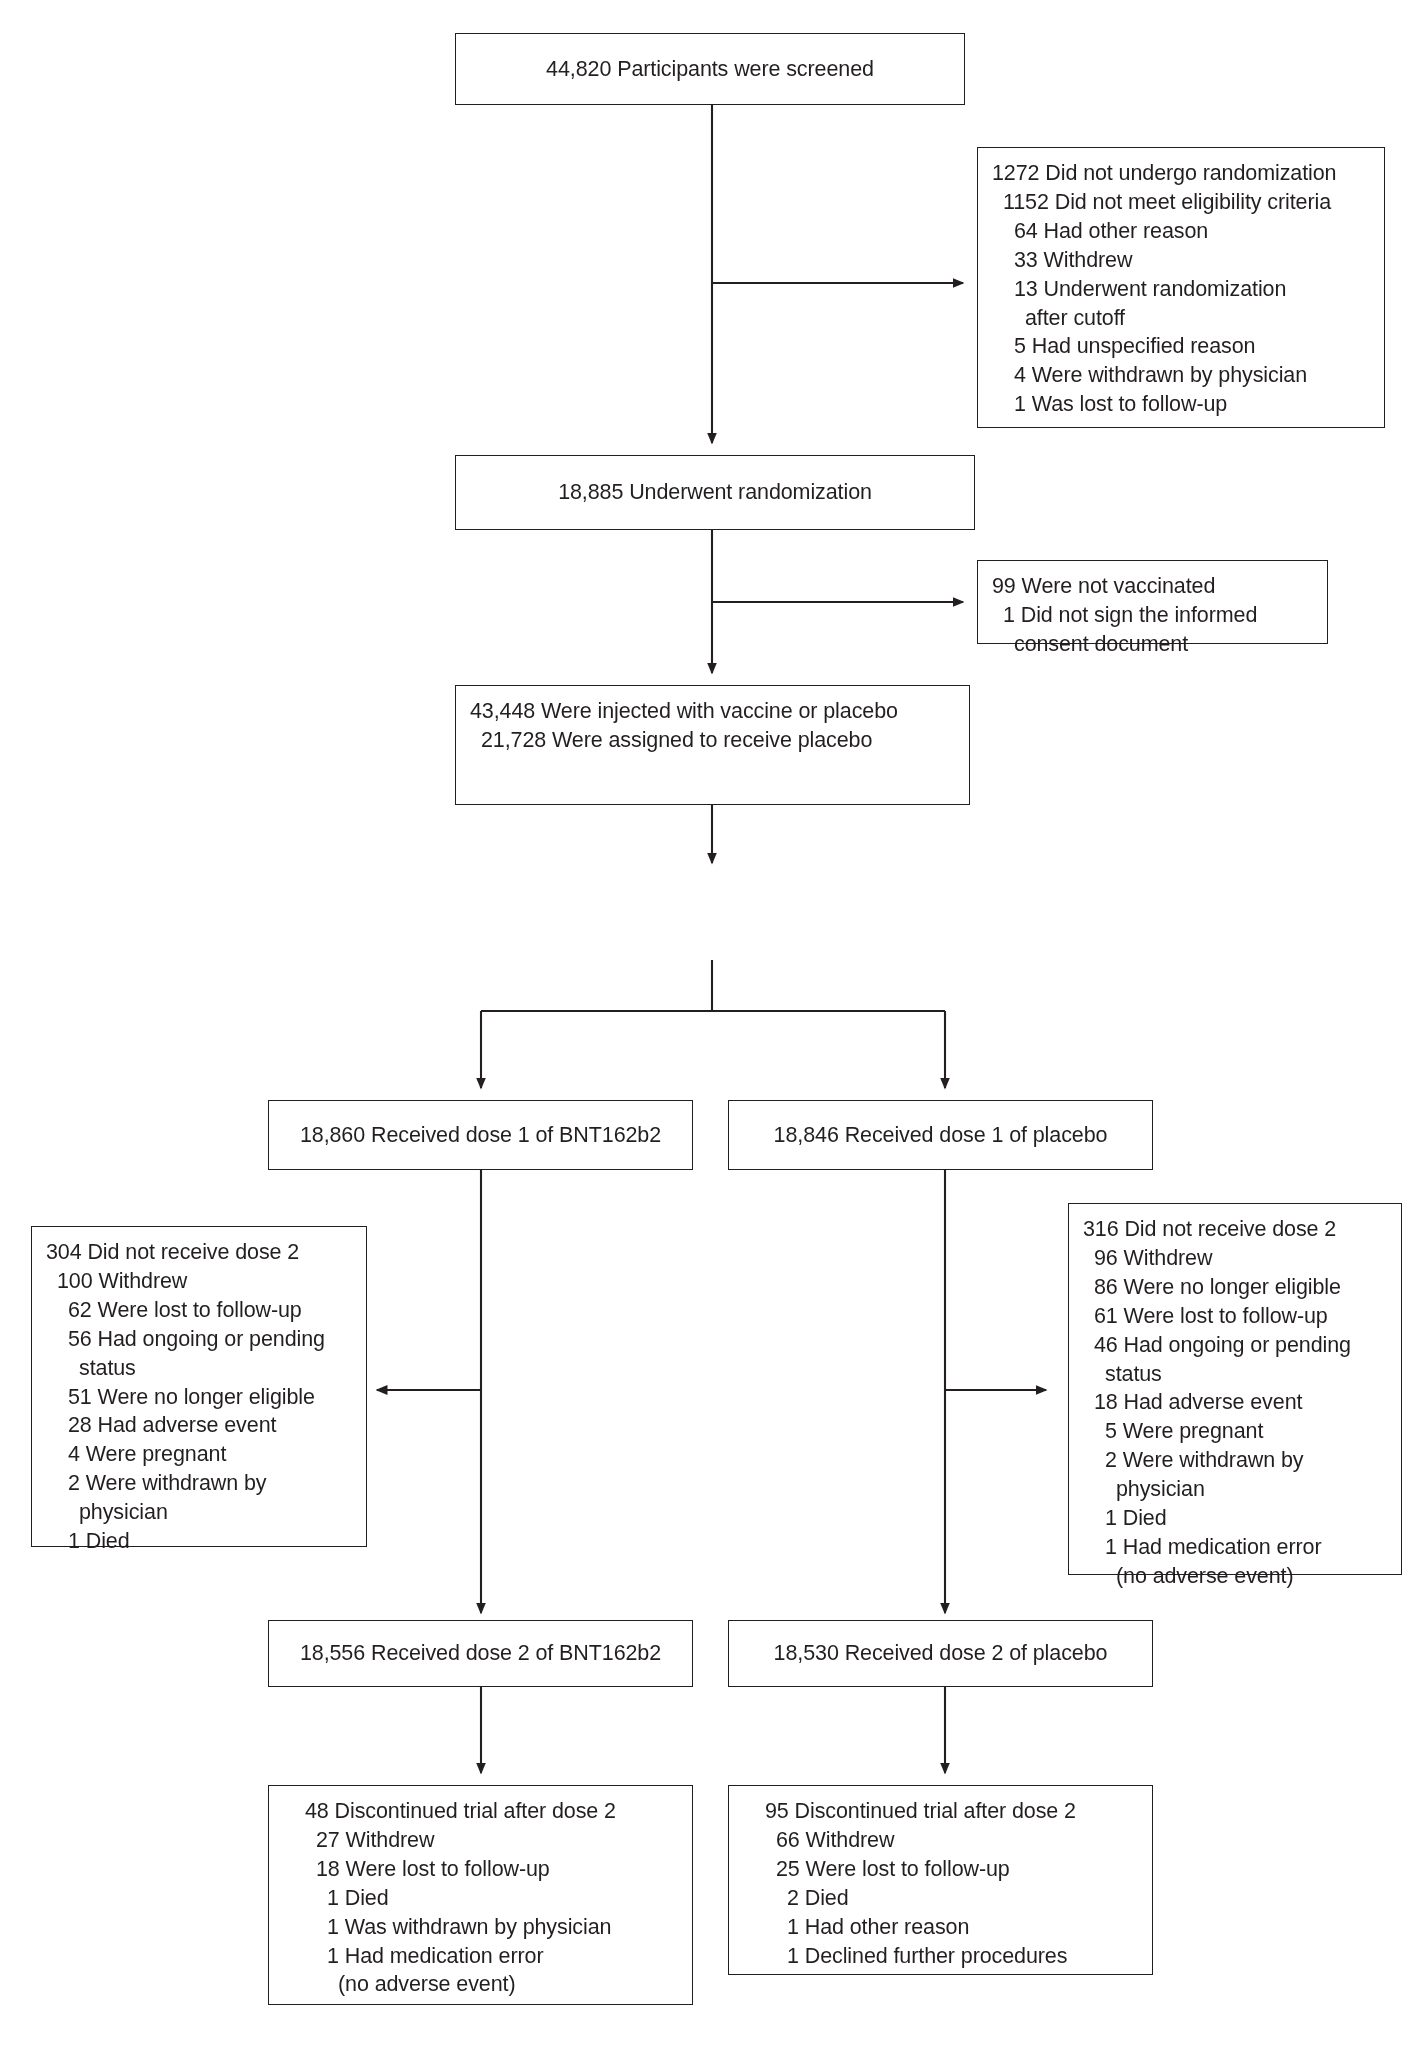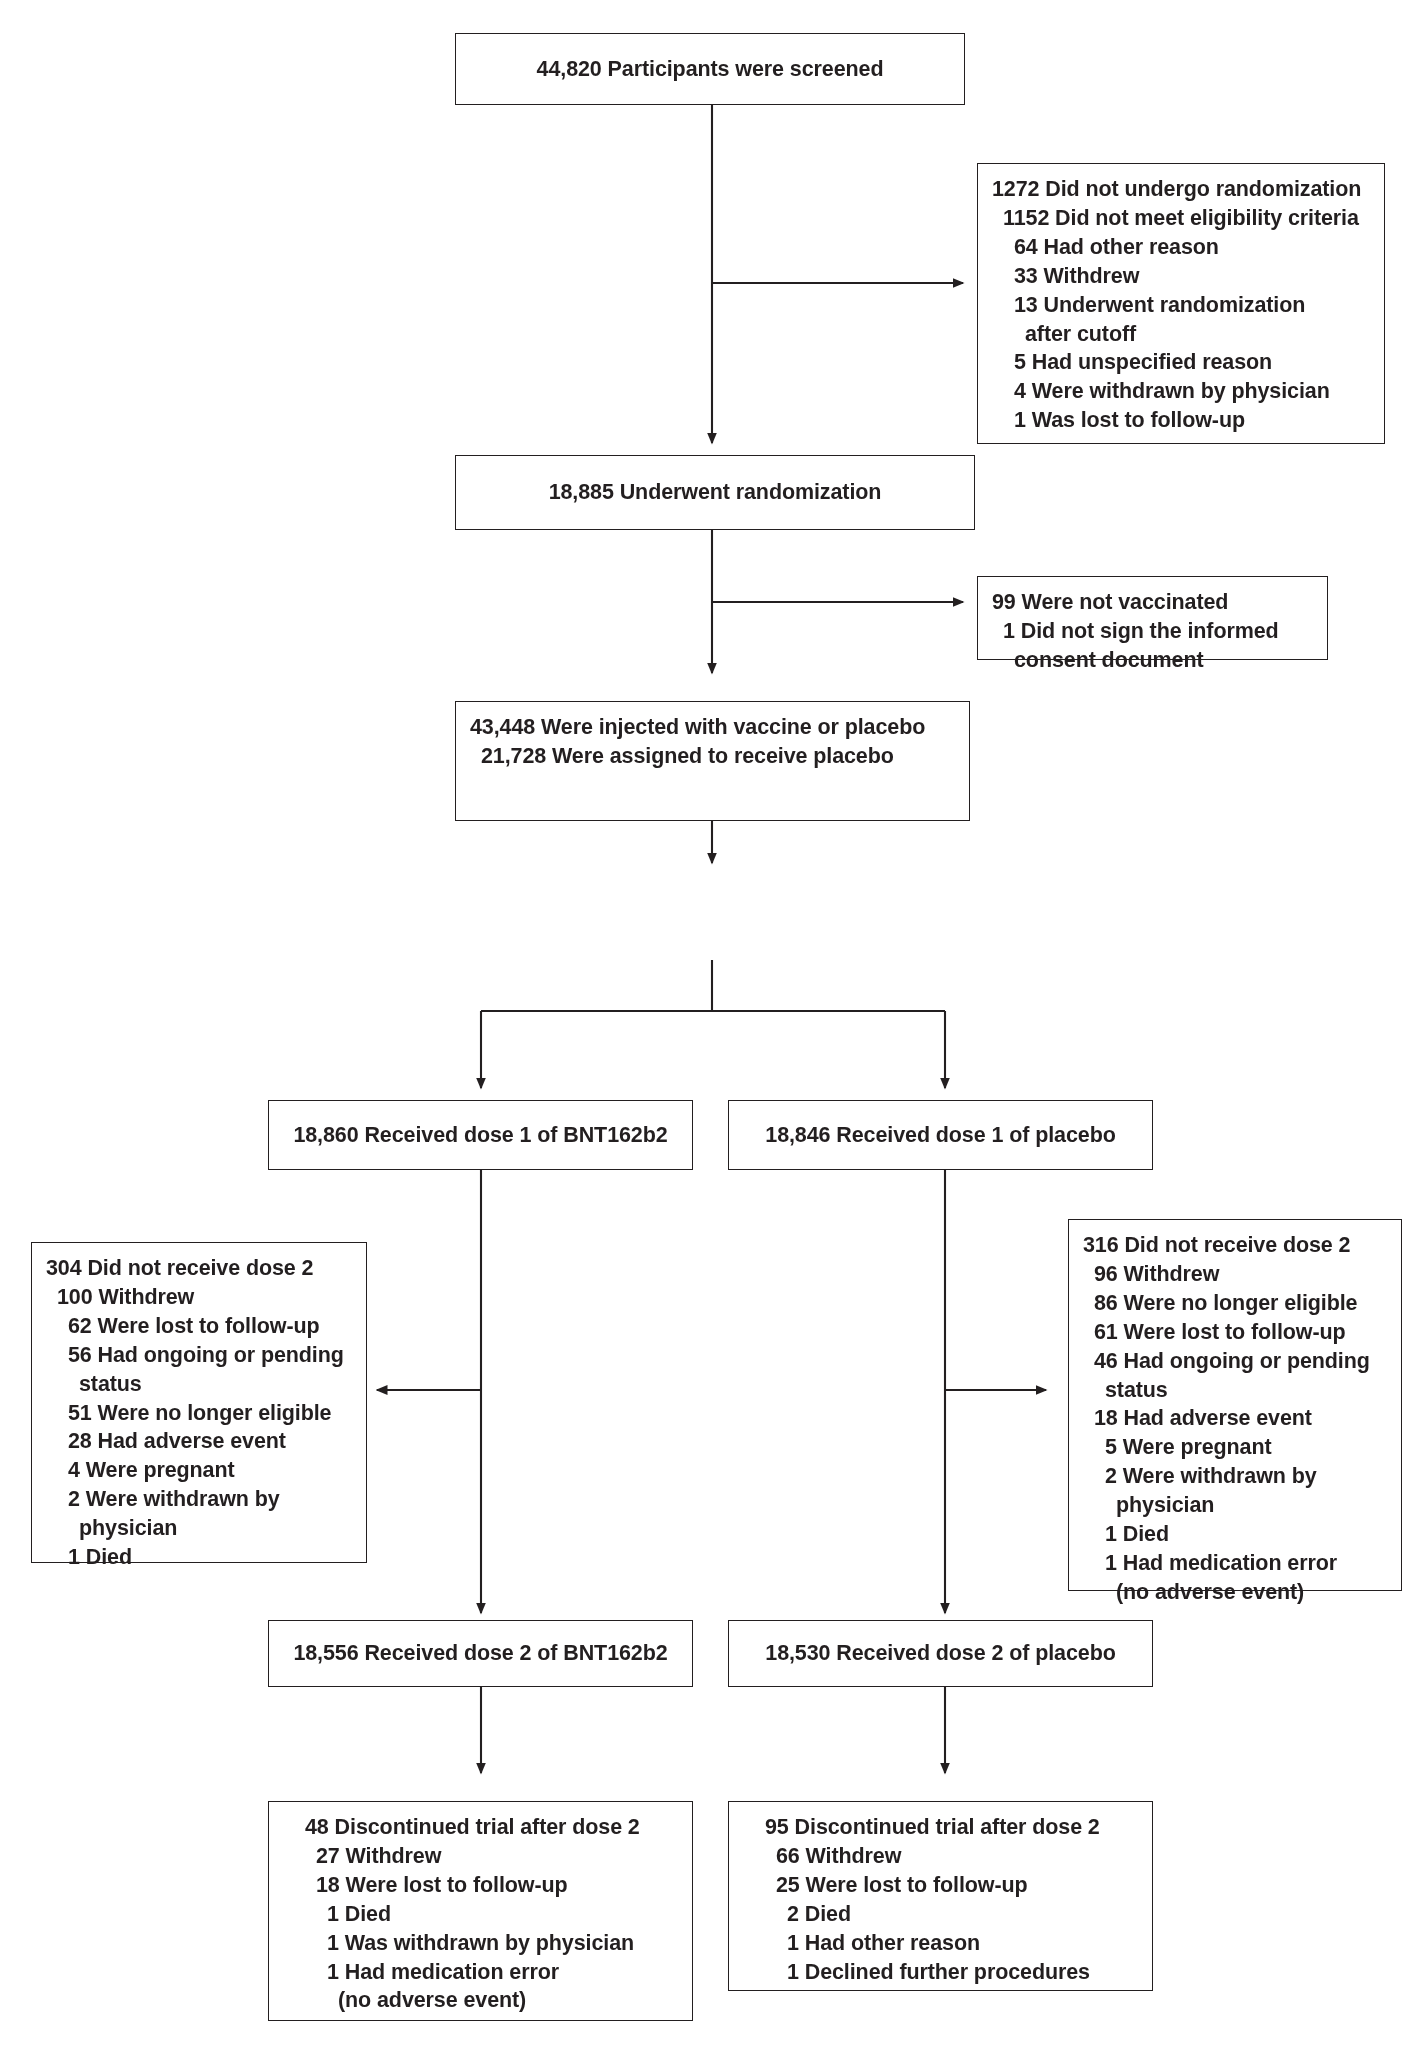--- a/index.html
+++ b/index.html
@@ -4,39 +4,39 @@
 <title>CONSORT Flow Diagram</title>
 <style>
   html,body{margin:0;padding:0;background:#ffffff;}
   body{
     width:1417px;height:2048px;
     font-family:"Liberation Sans","DejaVu Sans",sans-serif;
     color:#1a1a1a;
     position:relative;
     overflow:hidden;
   }
-  #stage{position:absolute;left:0;top:0;width:1147px;height:2048px;font-weight:bold;}
+  #stage{position:absolute;left:0;top:0;width:1147px;height:2048px;}
   svg#wires{position:absolute;left:0;top:0;width:1417px;height:2048px;}
 
   .box{
     position:absolute;
     box-sizing:border-box;
     border:1.6px solid #231f20;
     background:#ffffff;
     font-size:21.5px;
     line-height:1.345;
     color:#231f20;
     letter-spacing:-0.1px;
   }
   .box.center{
     display:flex;align-items:center;justify-content:center;
     text-align:center;
   }
   .box.center .lines{display:block;}
-  .box.list{padding:11px 12px 11px 14px;margin-top:16px;}
+  .box.list{padding:11px 12px 11px 14px;}
   .lines{white-space:pre;}
   .ln{display:block;white-space:pre;}
 </style>
 </head>
 <body>
 
 <div id="stage">
 
   <svg id="wires" viewBox="0 0 1417 2048" xmlns="http://www.w3.org/2000/svg">
     <defs>

